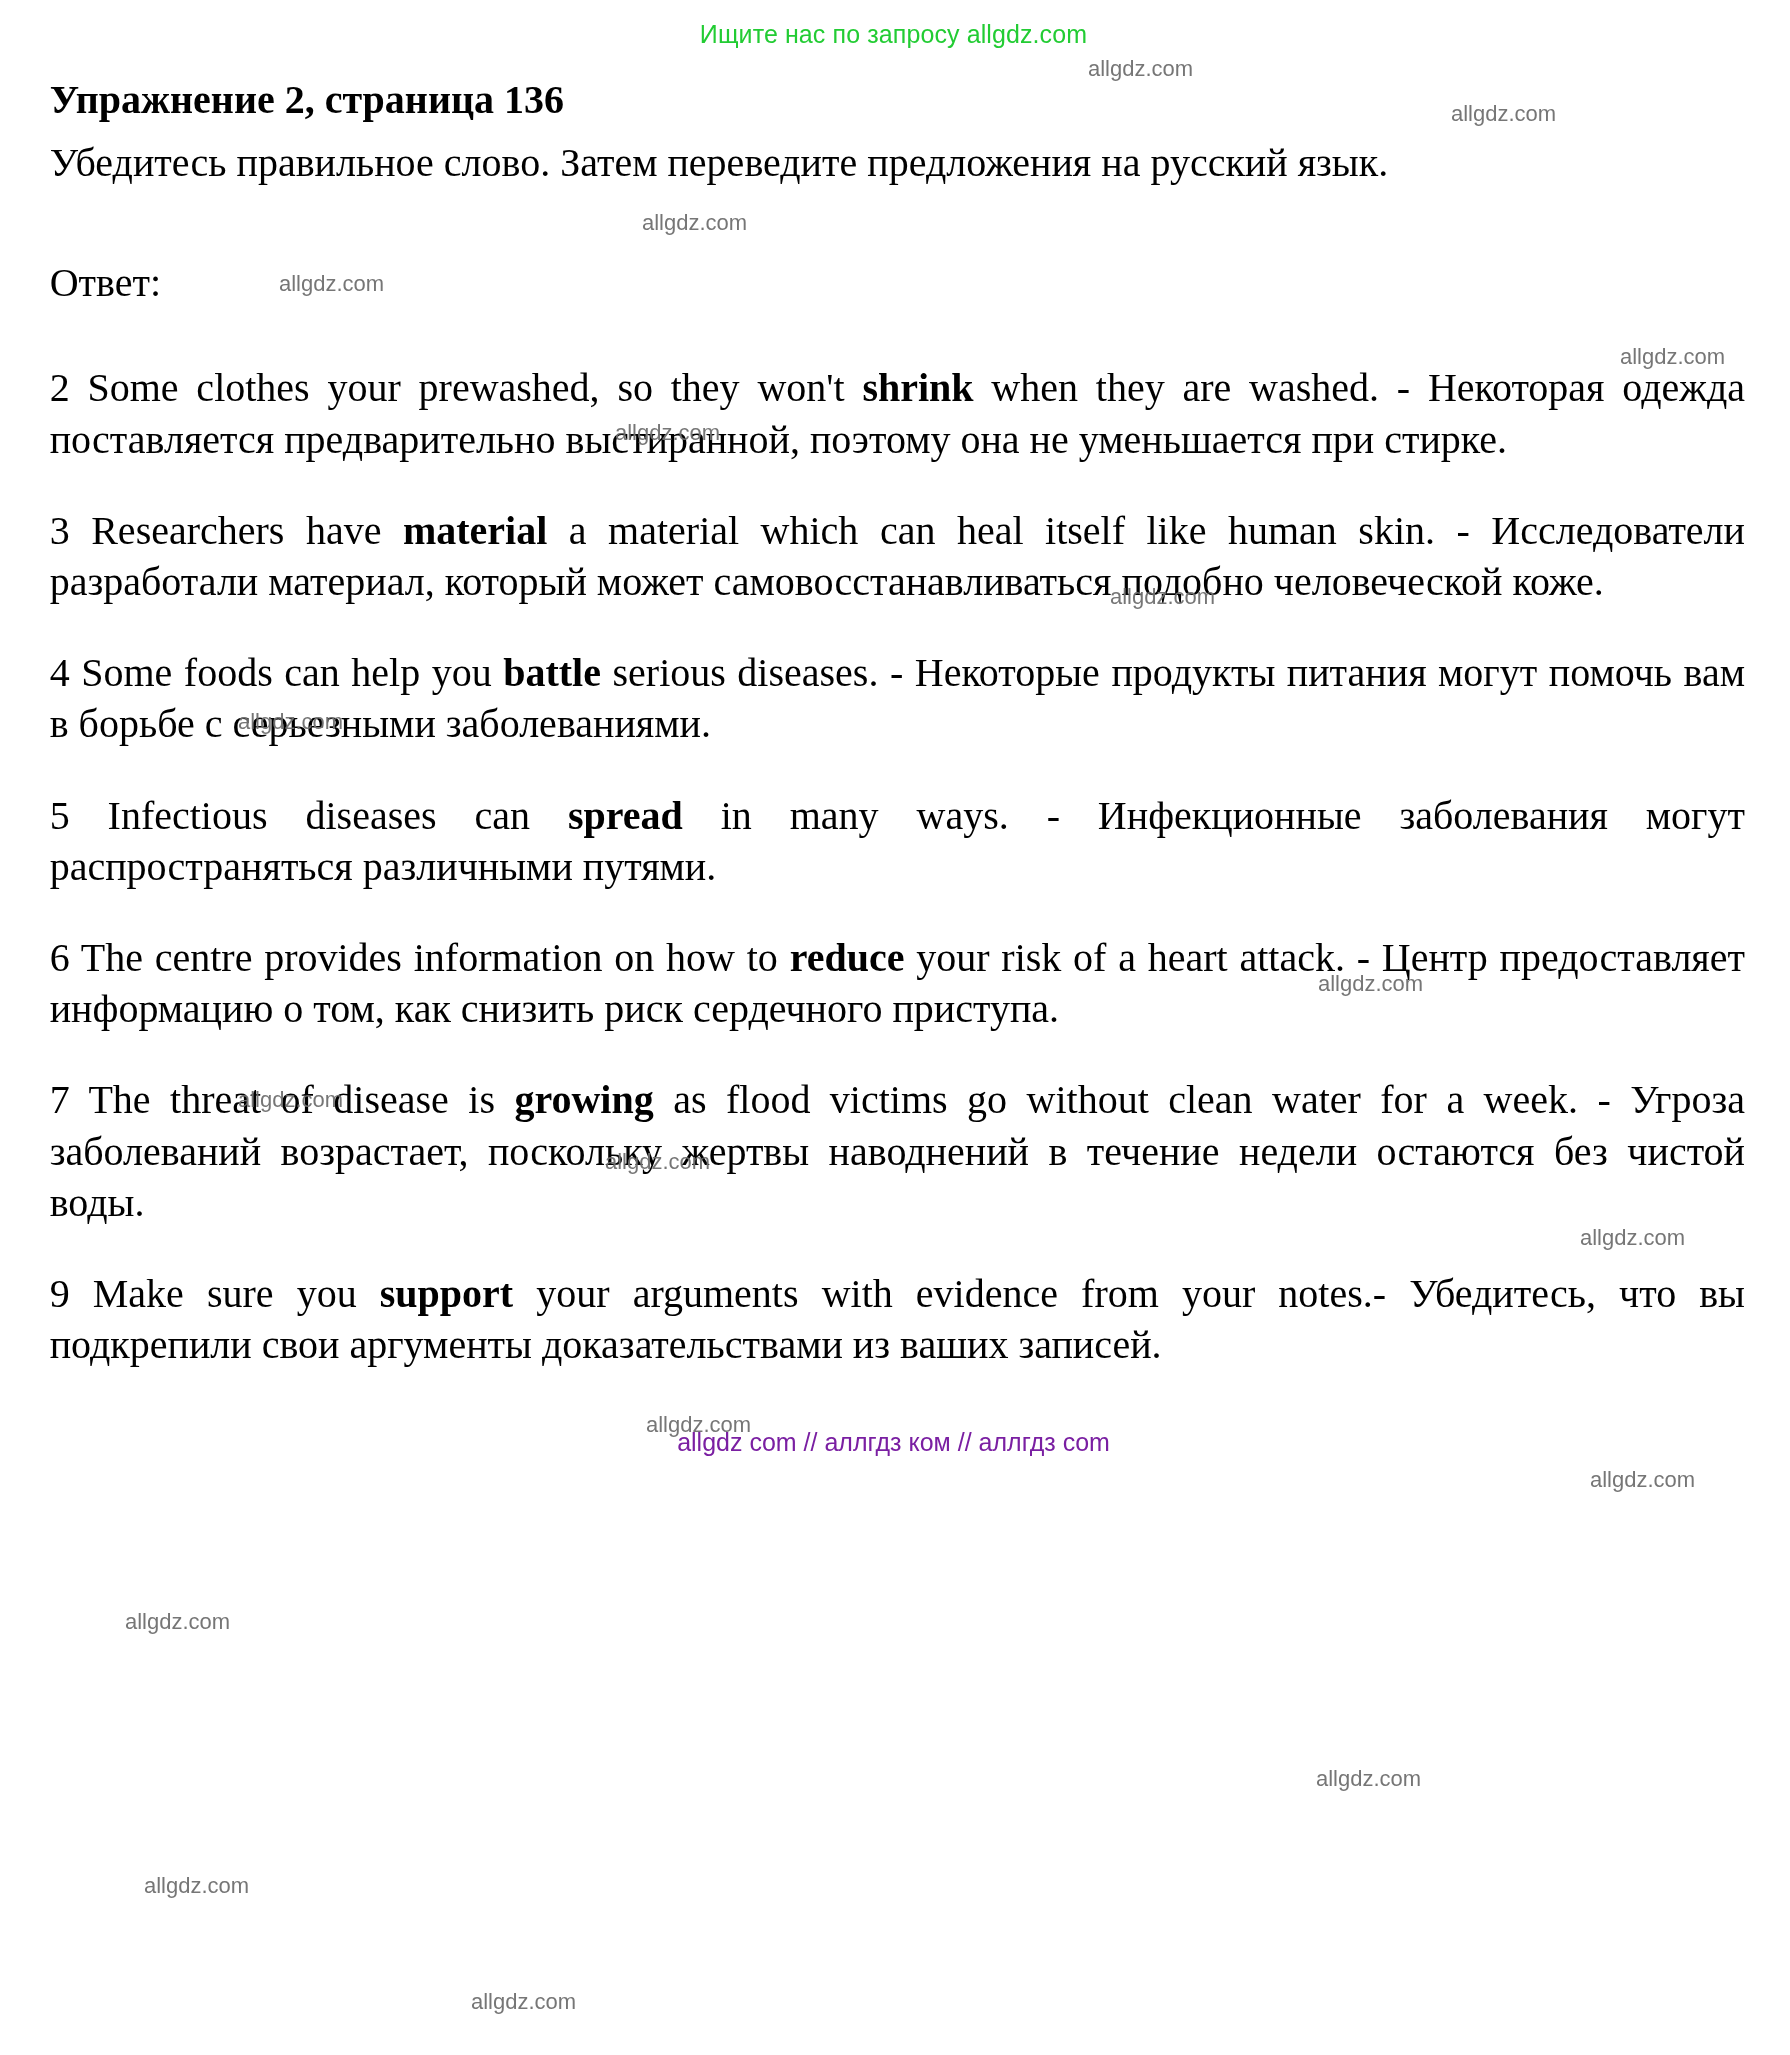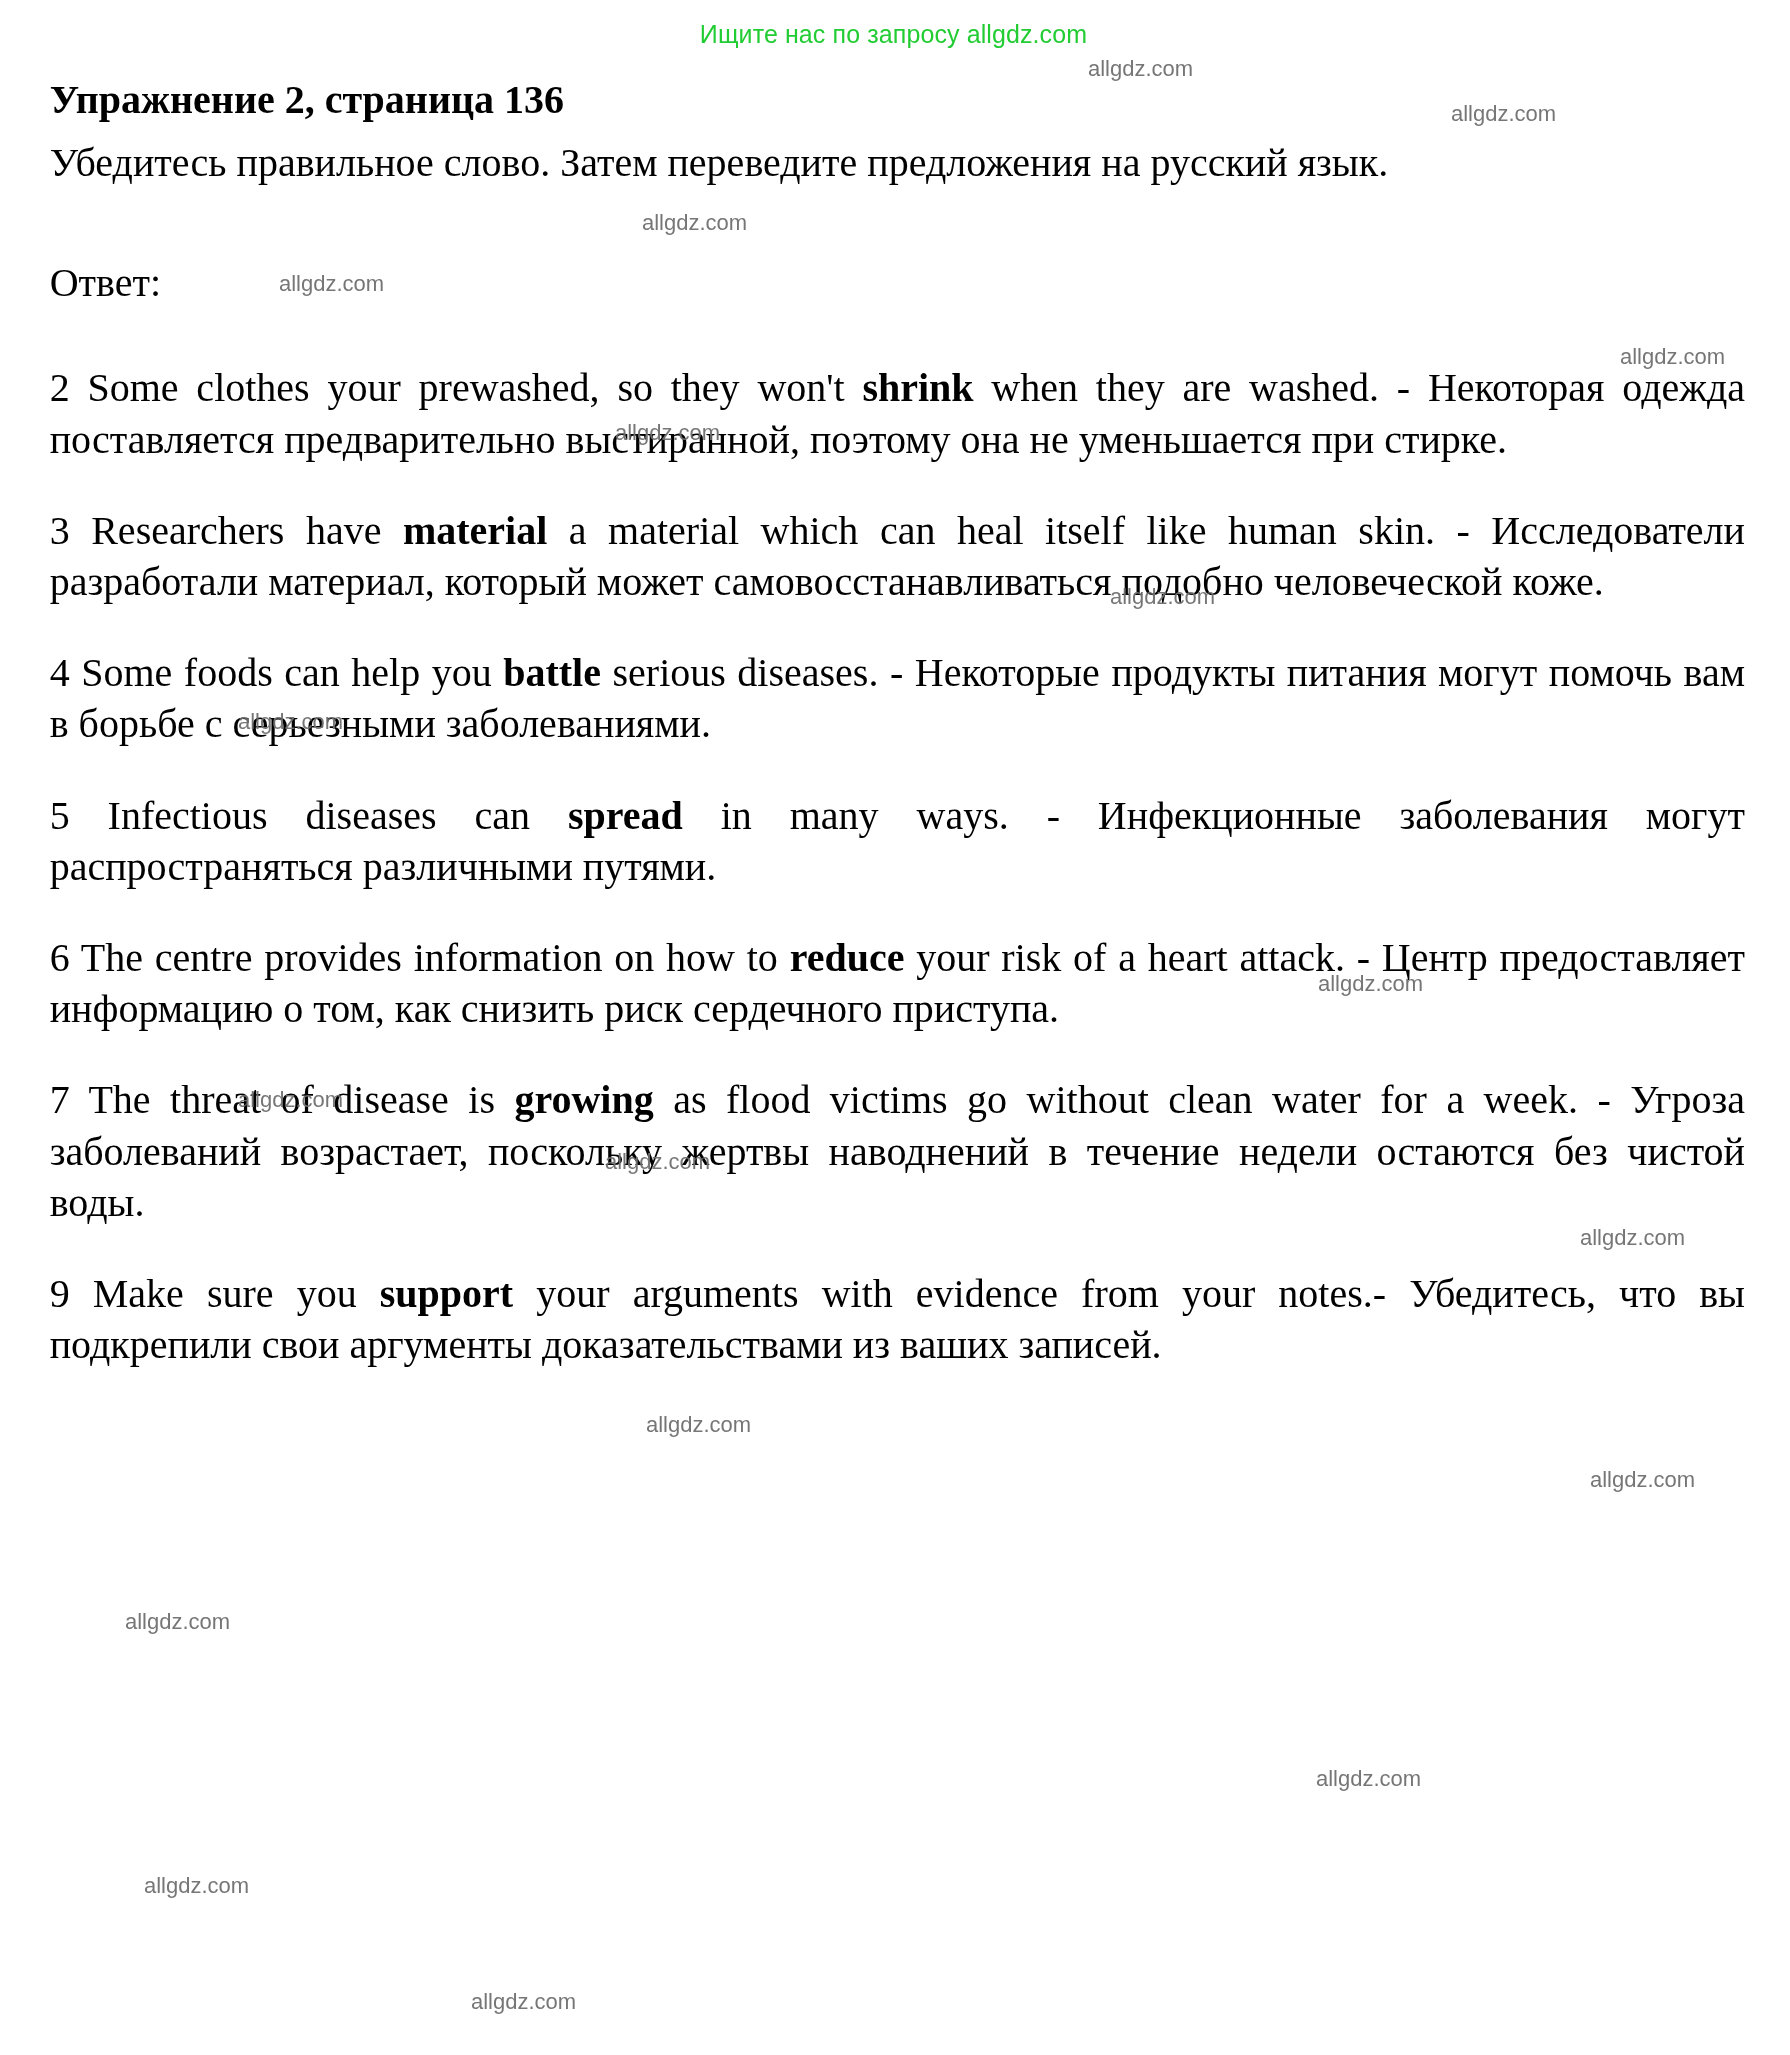--- a/index.html
+++ b/index.html
@@ -95,20 +95,21 @@
   <div class="items">
       <p class="item"><span>2</span><span> Some clothes your prewashed, so they won't </span><b>shrink</b><span> when they are washed. - Некоторая одежда поставляется предварительно выстиранной, поэтому она не уменьшается при стирке.</span></p>
       <p class="item"><span>3</span><span> Researchers have </span><b>material</b><span> a material which can heal itself like human skin. - Исследователи разработали материал, который может самовосстанавливаться подобно человеческой коже.</span></p>
       <p class="item"><span>4</span><span> Some foods can help you </span><b>battle</b><span> serious diseases. - Некоторые продукты питания могут помочь вам в борьбе с серьезными заболеваниями.</span></p>
       <p class="item"><span>5</span><span> Infectious diseases can </span><b>spread</b><span> in many ways. - Инфекционные заболевания могут распространяться различными путями.</span></p>
       <p class="item"><span>6</span><span> The centre provides information on how to </span><b>reduce</b><span> your risk of a heart attack. - Центр предоставляет информацию о том, как снизить риск сердечного приступа.</span></p>
       <p class="item"><span>7</span><span> The threat of disease is </span><b>growing</b><span> as flood victims go without clean water for a week. - Угроза заболеваний возрастает, поскольку жертвы наводнений в течение недели остаются без чистой воды.</span></p>
       <p class="item"><span>9</span><span> Make sure you </span><b>support</b><span> your arguments with evidence from your notes.- Убедитесь, что вы подкрепили свои аргументы доказательствами из ваших записей.</span></p>
     </div>
 
+  <div class="footer">allgdz com  //  аллгдз ком  //  аллгдз com</div>
 
   <div id="watermark-layer">
       <span class="wm" style="left: 1088px; top: 56px;">allgdz.com</span>
       <span class="wm" style="left: 1451px; top: 101px;">allgdz.com</span>
       <span class="wm" style="left: 642px; top: 210px;">allgdz.com</span>
       <span class="wm" style="left: 279px; top: 271px;">allgdz.com</span>
       <span class="wm" style="left: 1620px; top: 344px;">allgdz.com</span>
       <span class="wm" style="left: 615px; top: 420px;">allgdz.com</span>
       <span class="wm" style="left: 1110px; top: 584px;">allgdz.com</span>
       <span class="wm" style="left: 238px; top: 709px;">allgdz.com</span>

